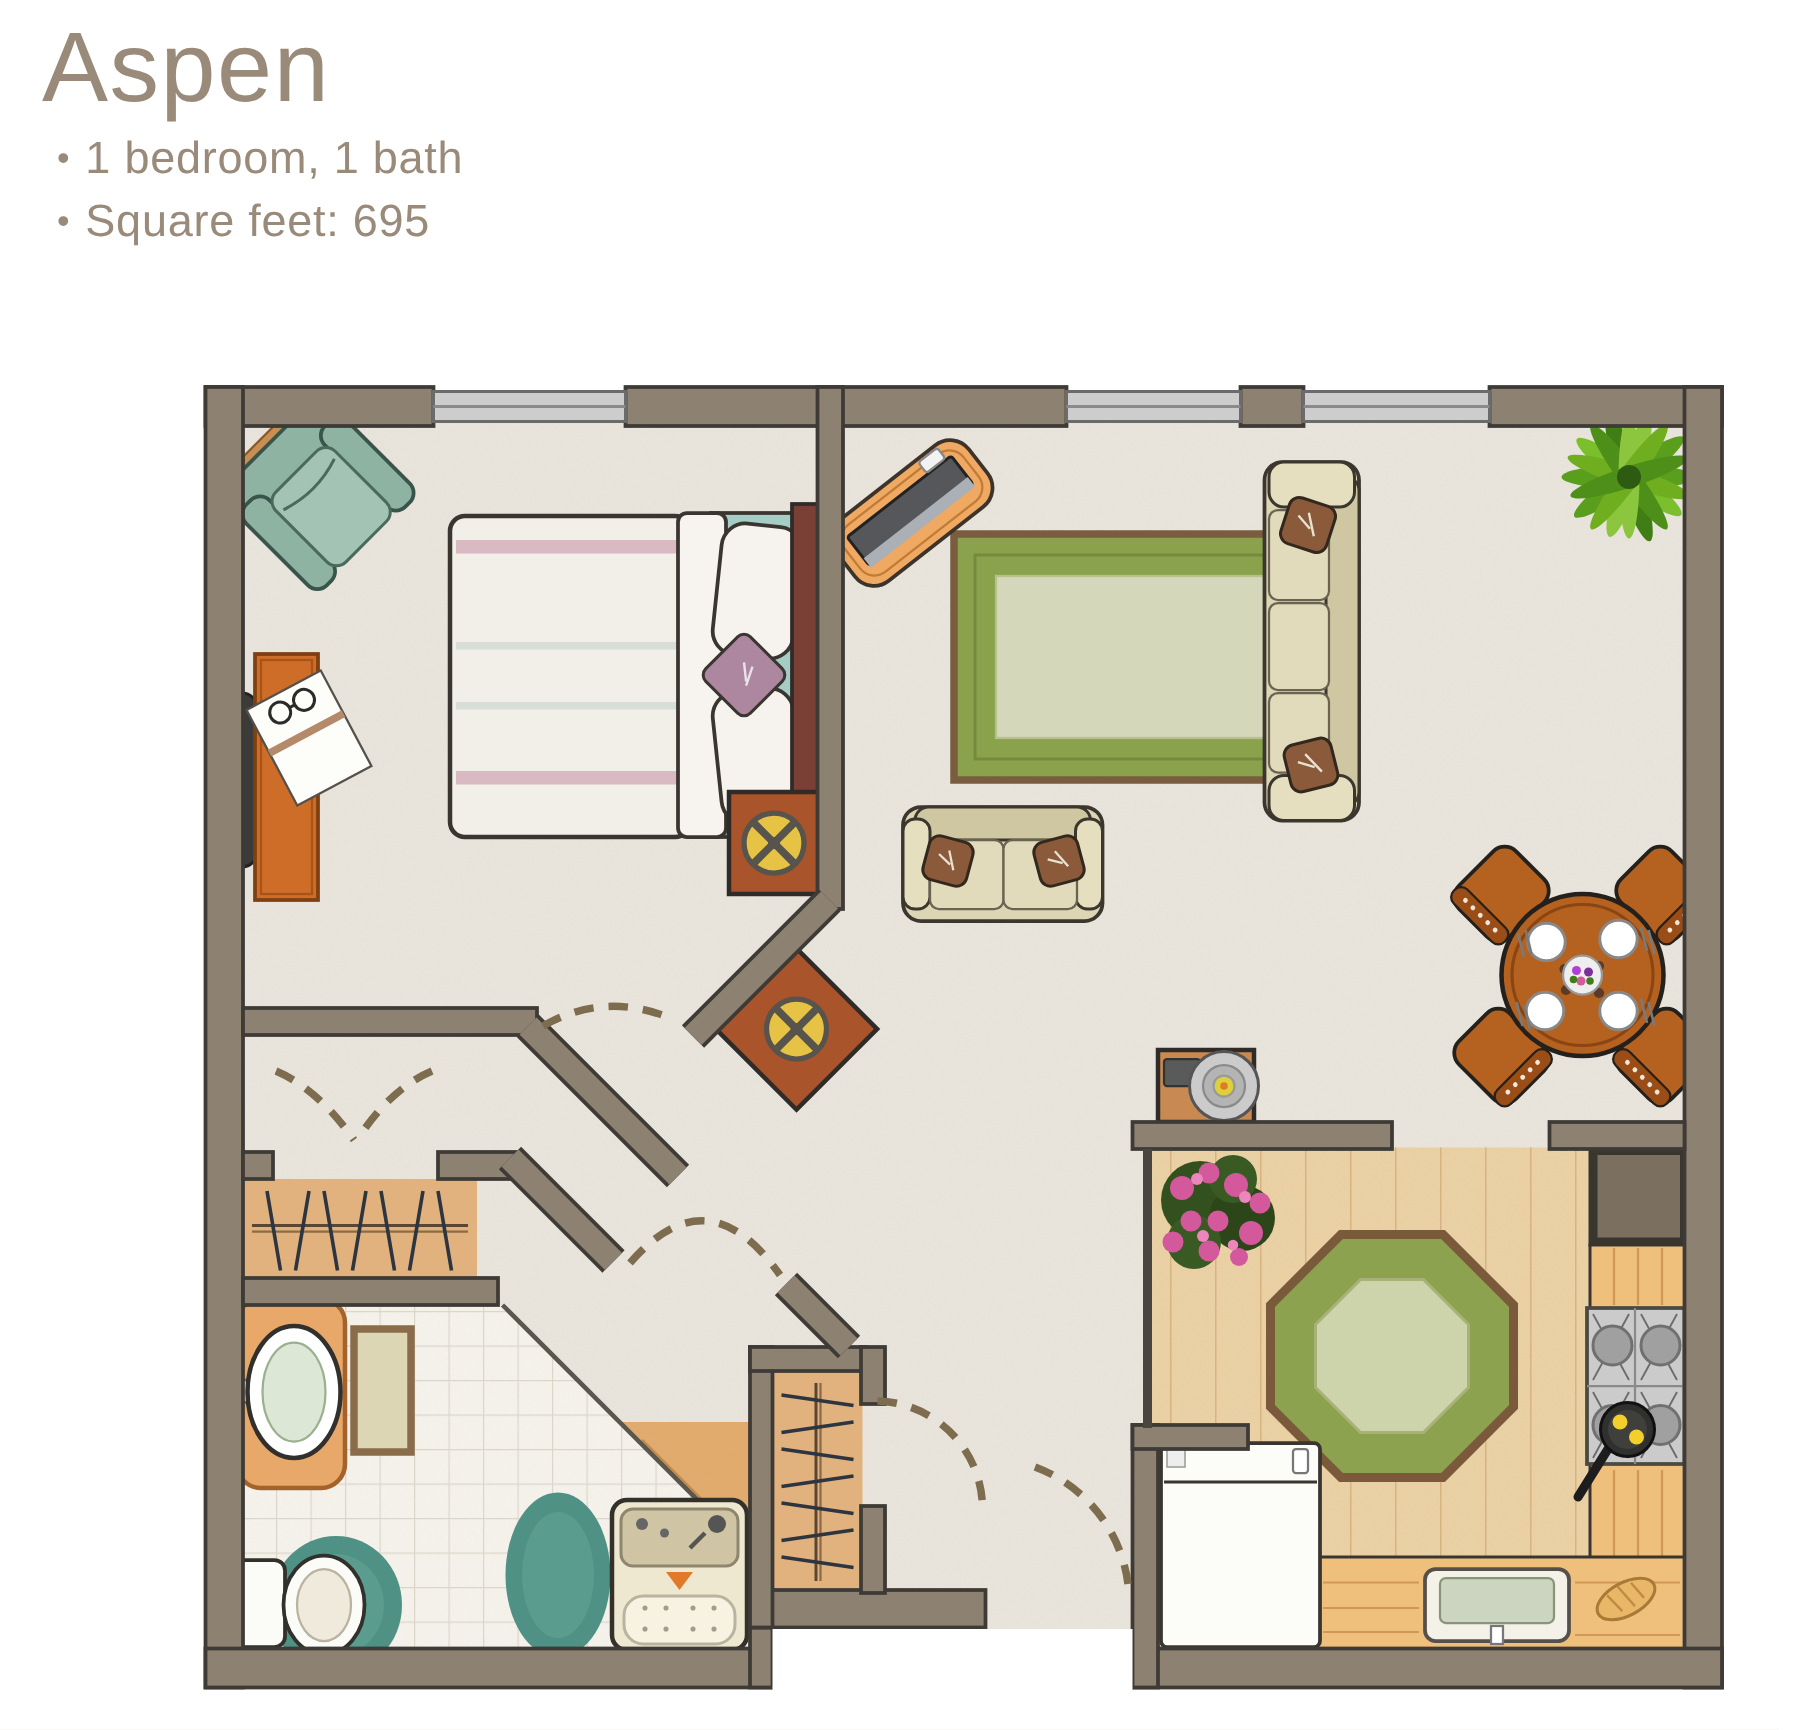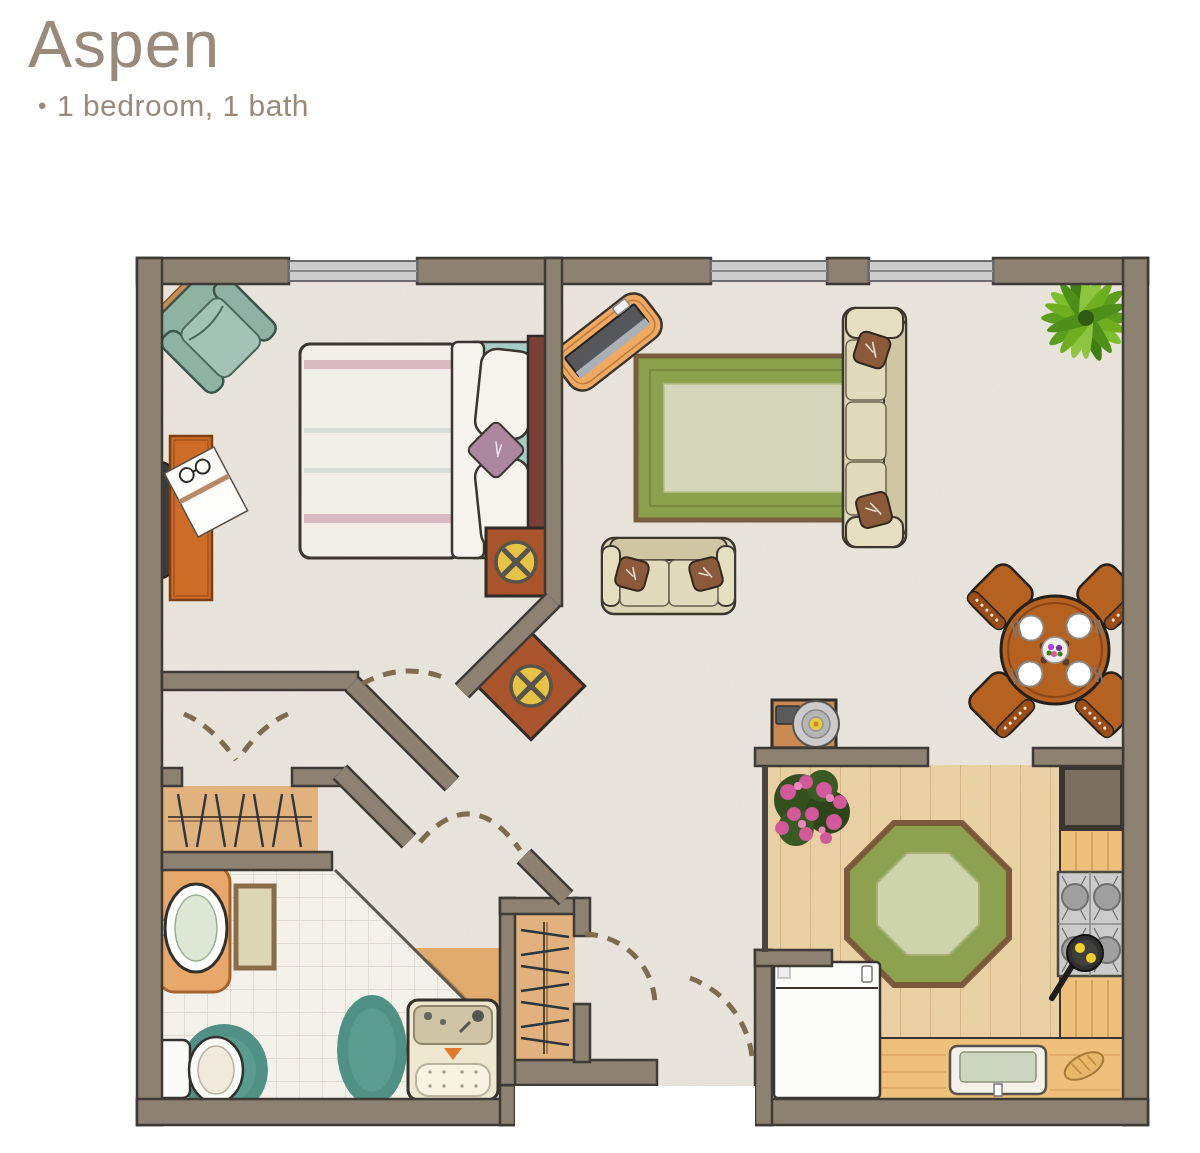--- a/index.html
+++ b/index.html
@@ -16,20 +16,21 @@
   .features .dot{font-size:24px;vertical-align:2px;margin-right:10px;}
   #plan-svg{position:absolute;left:0;top:0;}
 </style>
 </head>
 <body>
 
 <div class="title-block">
   <h1>Aspen</h1>
   <ul class="features">
     <li><span class="dot">•</span><span>1 bedroom, 1 bath</span></li>
+    <li><span class="dot">•</span><span>Square feet: 695</span></li>
   </ul>
 </div>
 
 <svg id="plan-svg" width="1200" height="1153" viewBox="0 0 1200 1153">
   <defs>
     <pattern id="tiles" width="23" height="23" patternUnits="userSpaceOnUse">
       <path d="M23 0H0V23" fill="none" stroke="#ddd8ca" stroke-width="1.6"></path>
     </pattern>
     <pattern id="planks" width="30" height="300" patternUnits="userSpaceOnUse">
       <line x1="0" y1="0" x2="0" y2="300" stroke="#d8b480" stroke-width="2"></line>

